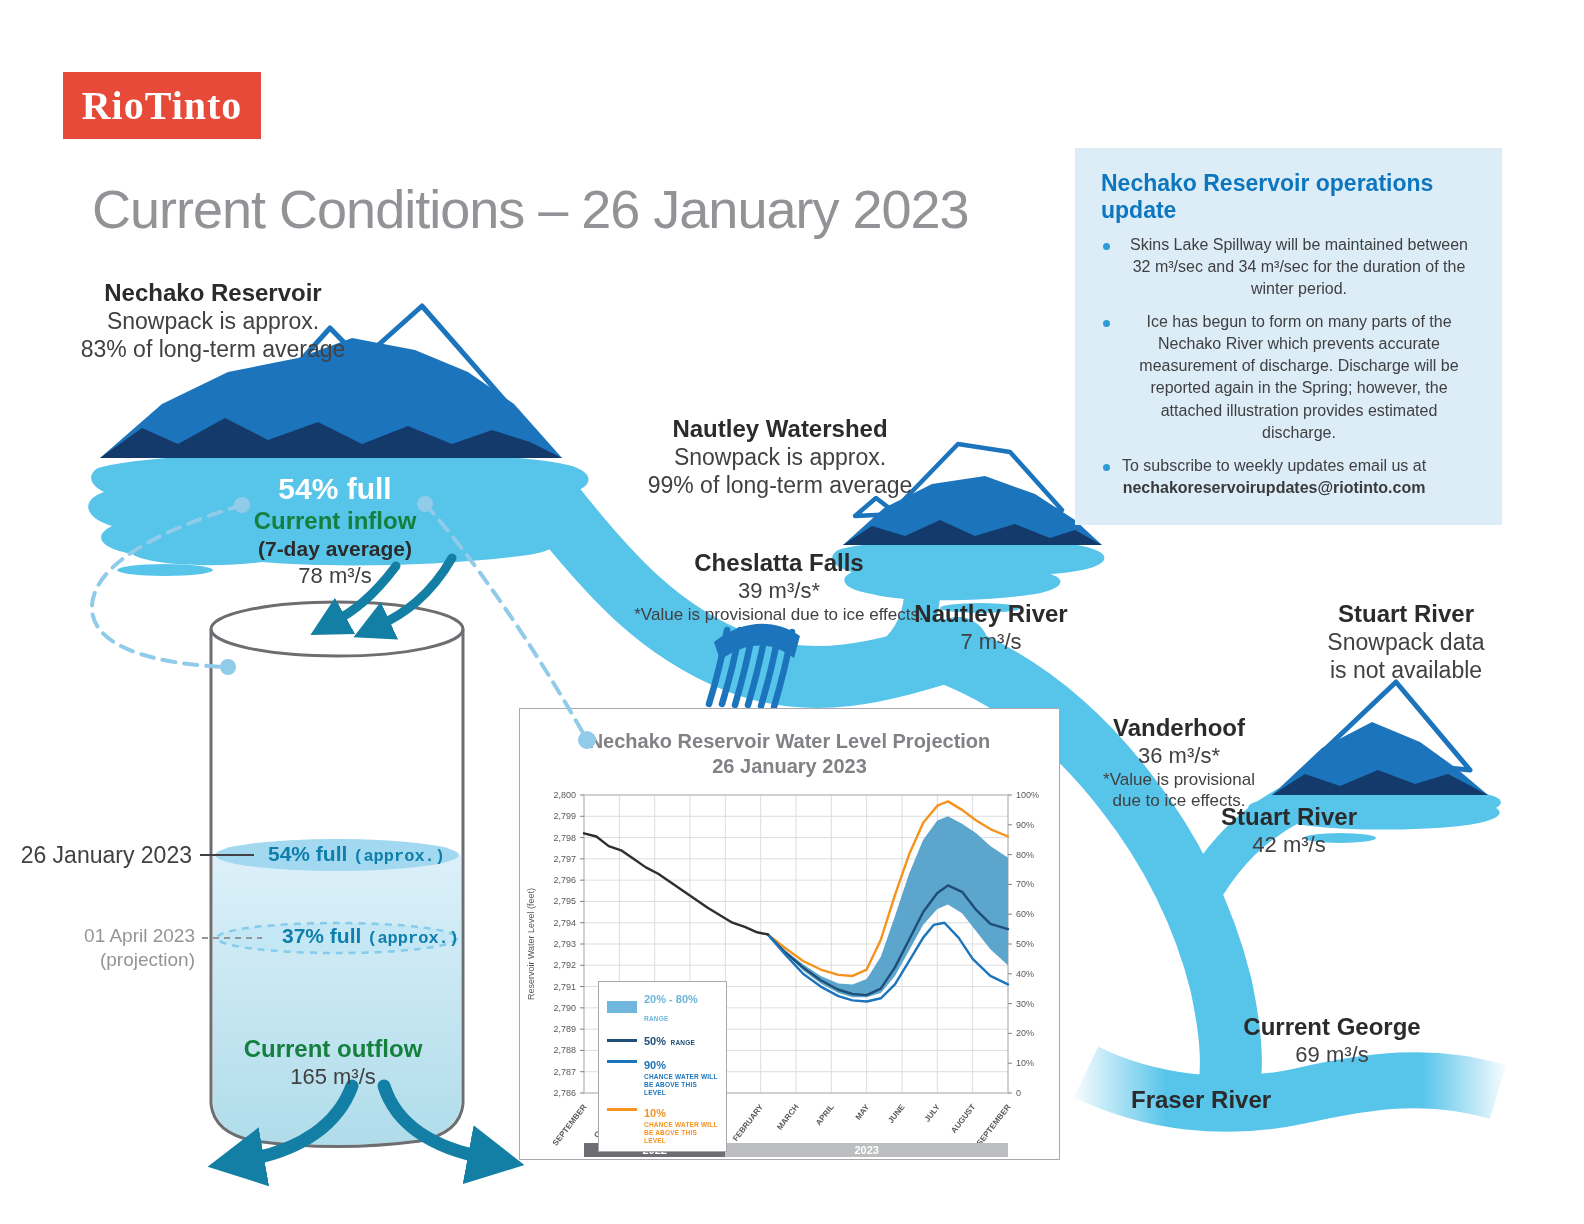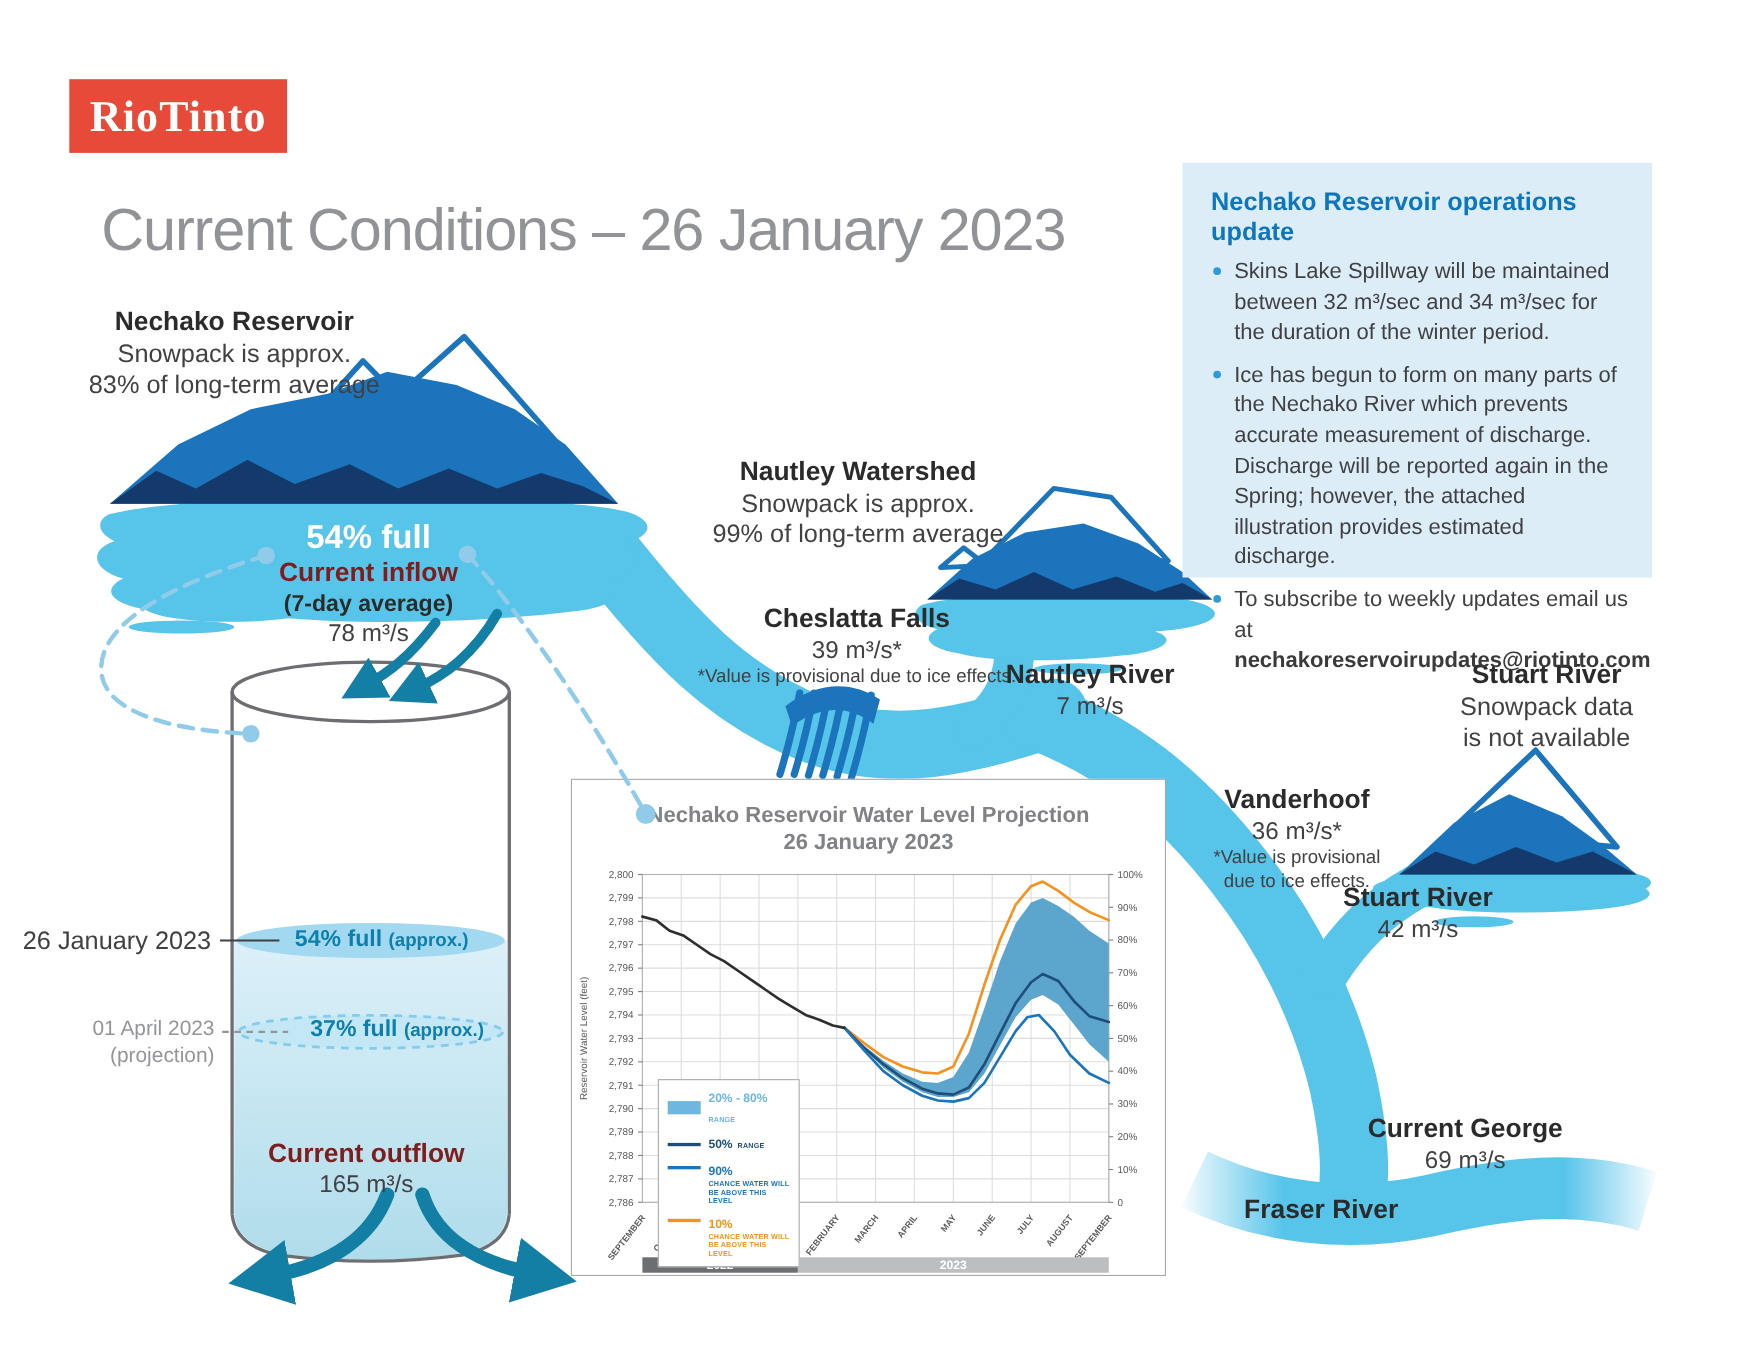--- a/index.html
+++ b/index.html
@@ -10,34 +10,34 @@
   #overlay{position:absolute;left:0;top:0;z-index:5;pointer-events:none;}
   .lbl{position:absolute;z-index:2;white-space:nowrap;}
   .center{transform:translateX(-50%);text-align:center;}
   .logo{position:absolute;left:63px;top:72px;width:198px;height:67px;background:#E74A39;z-index:2;
         display:flex;align-items:center;justify-content:center;
         font-family:"Liberation Serif",serif;font-weight:600;font-size:40px;color:#fff;letter-spacing:1px;}
   .page-title{left:92px;top:178px;font-size:54px;color:#919396;letter-spacing:-1px;}
   .blk-name{font-weight:bold;font-size:24px;color:#2B2B2C;line-height:29px;}
   .blk-line{font-size:23px;color:#414042;line-height:28px;}
   .full-label{left:335px;top:472px;font-weight:bold;font-size:30px;color:#fff;}
-  .inflow-t{font-weight:bold;font-size:24px;color:#7f1d1d;line-height:29px;}
+  .inflow-t{font-weight:bold;font-size:24px;color:#15803d;line-height:29px;}
   .inflow-s{font-weight:bold;font-size:21px;color:#2B2B2C;line-height:27px;}
   .val{font-size:22px;color:#414042;line-height:27px;}
   .note{font-size:17px;color:#414042;line-height:21px;}
   .tank-date{font-size:23px;color:#414042;text-align:right;}
   .tank-proj{font-size:19px;color:#939598;text-align:right;line-height:24px;}
   .pct-label{color:#0E7FAB;font-weight:bold;font-size:21px;}
-  .pct-label .sm{font-size:17px;}
+  .pct-label .sm{font-size:17px;font-family:Liberation Mono, monospace;}
   .update-box{position:absolute;left:1075px;top:148px;width:427px;height:377px;background:#DCEDF8;
               z-index:2;box-sizing:border-box;padding:22px 26px 0 26px;}
   .update-title{font-weight:bold;font-size:23px;color:#0D76BE;margin-bottom:10px;}
   .bullet-row{display:flex;margin-bottom:11px;}
   .bullet-dot{width:7px;height:7px;border-radius:50%;background:#2E9BD8;margin:9px 12px 0 2px;flex:none;}
-  .bullet-text{font-size:20px;line-height:1.38;color:#404042;}
+  .bullet-text{font-size:16px;line-height:1.38;color:#404042;text-align:center;}
   .email{font-weight:bold;color:#3A3A3C;}
   .chart-box{position:absolute;left:519px;top:708px;width:541px;height:452px;background:#fff;
              border:1px solid #A7A9AC;box-sizing:border-box;z-index:3;}
   .chart-title{position:absolute;top:20px;width:100%;text-align:center;font-weight:bold;
                font-size:20px;line-height:25px;color:#808285;z-index:2;}
   #chart-svg{position:absolute;left:0;top:0;}
   .legend{position:absolute;left:78px;top:272px;width:129px;background:#fff;border:1px solid #A7A9AC;
           box-sizing:border-box;padding:7px 8px 6px 8px;z-index:2;}
   .lg-row{display:flex;align-items:center;margin-bottom:6px;}
   .lg-row.stack{align-items:flex-start;}

